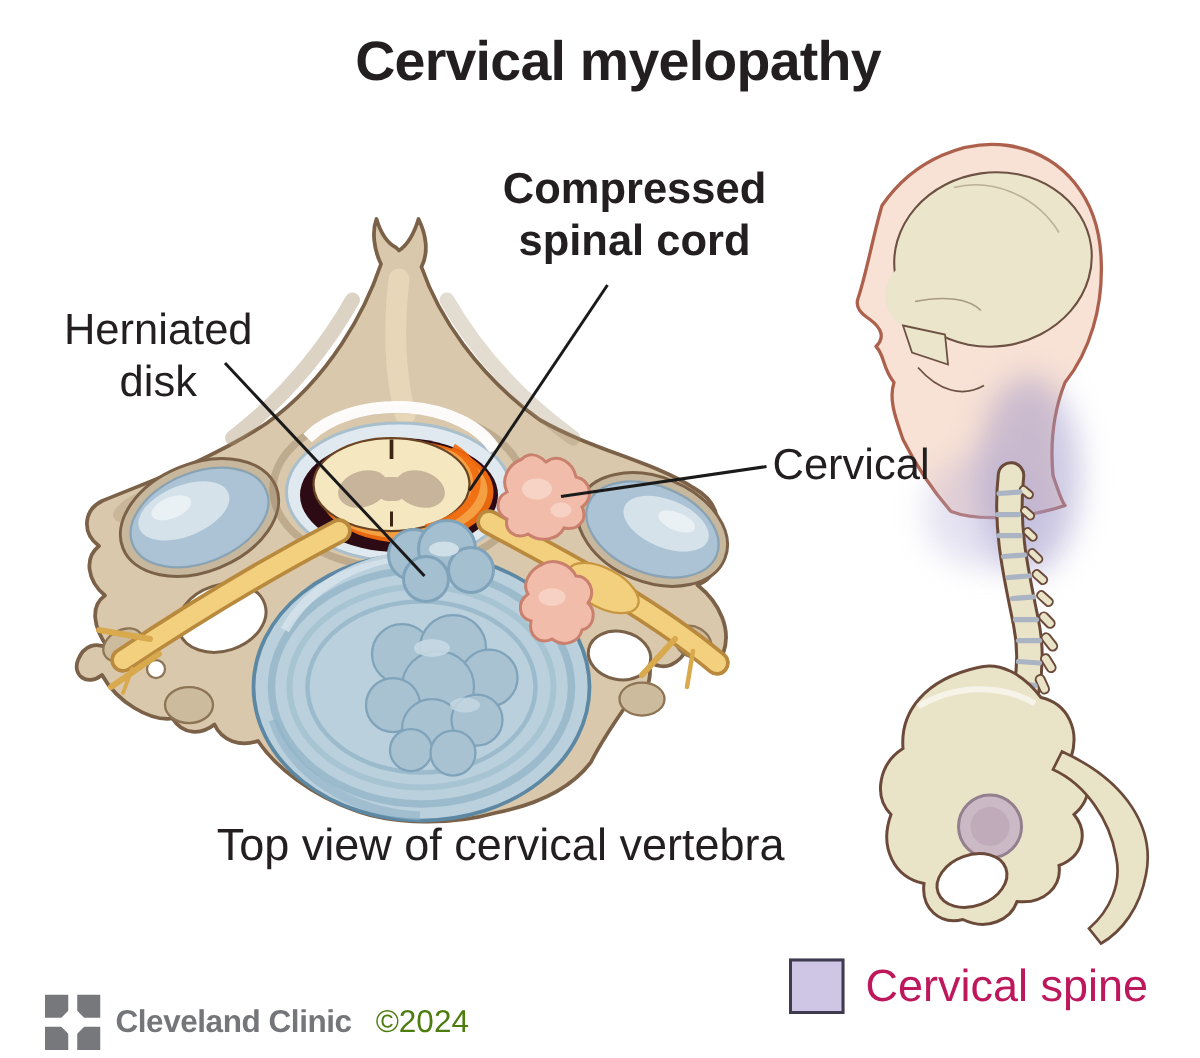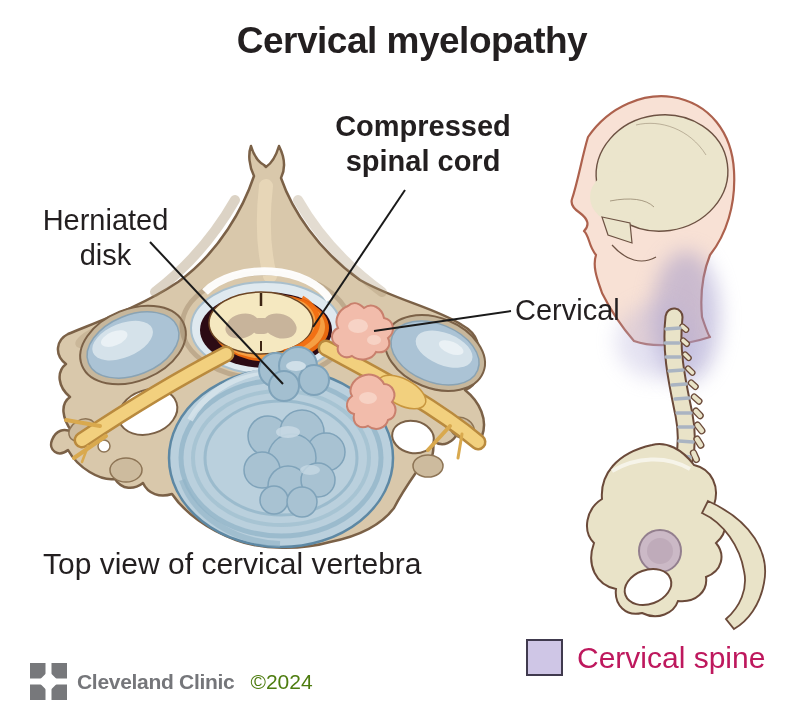--- a/index.html
+++ b/index.html
@@ -12,21 +12,21 @@
     top:20px;left:0;width:800px;text-align:center;
     font-size:37px;font-weight:700;letter-spacing:-0.5px;z-index:6;margin-left:12px;
   }
   .callout{
     white-space:pre-line;text-align:center;font-size:29px;line-height:1.2;z-index:6;
   }
   #label-herniated{left:18px;top:157px;width:175px;font-weight:400;margin-top:46px;}
   #label-compressed{left:328px;top:109px;width:190px;font-weight:700;}
   #label-arthritis{left:515px;top:293px;width:160px;text-align:left;}
   #caption{
-    left:43px;top:547px;width:480px;text-align:left;font-size:30px;z-index:6;
+    left:43px;top:547px;width:480px;text-align:right;font-size:30px;z-index:6;
   }
   #vertebra-svg{left:30px;top:140px;z-index:1;}
   #spine-svg{left:550px;top:85px;z-index:1;}
   #leader-svg{left:0;top:0;z-index:5;pointer-events:none;}
   #footer{
     left:30px;top:663px;display:flex;align-items:center;z-index:6;
   }
   #brand{font-size:21px;font-weight:700;color:#75767a;margin-left:10px;letter-spacing:-0.3px;}
   #copyright{font-size:21px;font-weight:400;color:#4d7c0f;margin-left:16px;}
   #legend{

